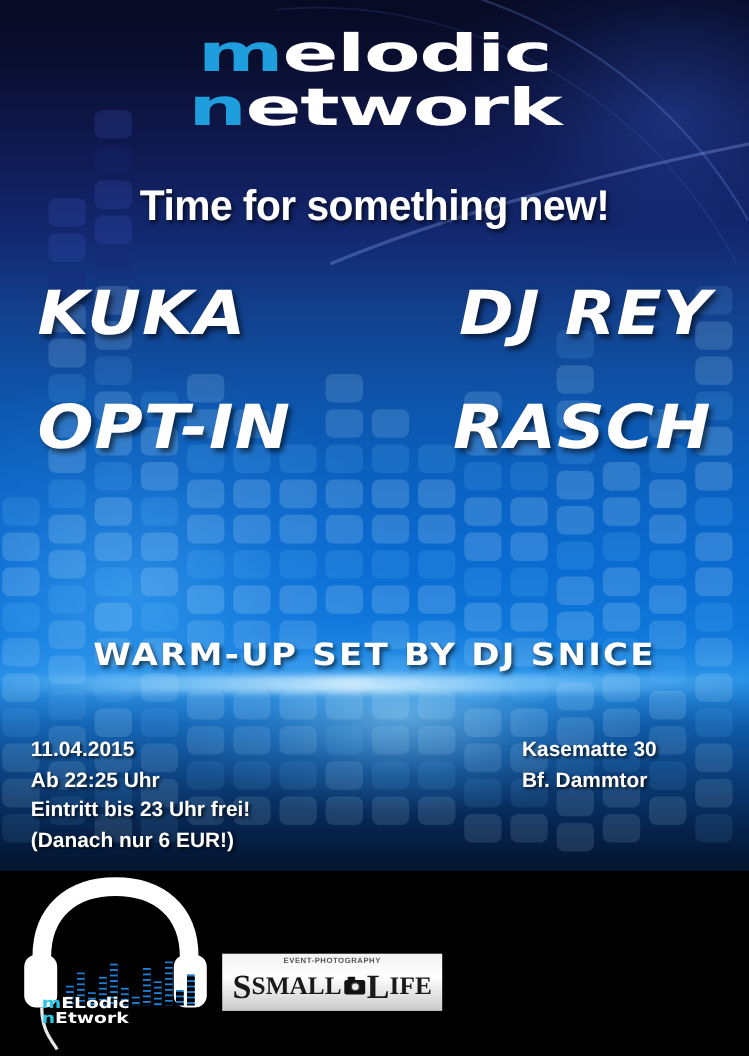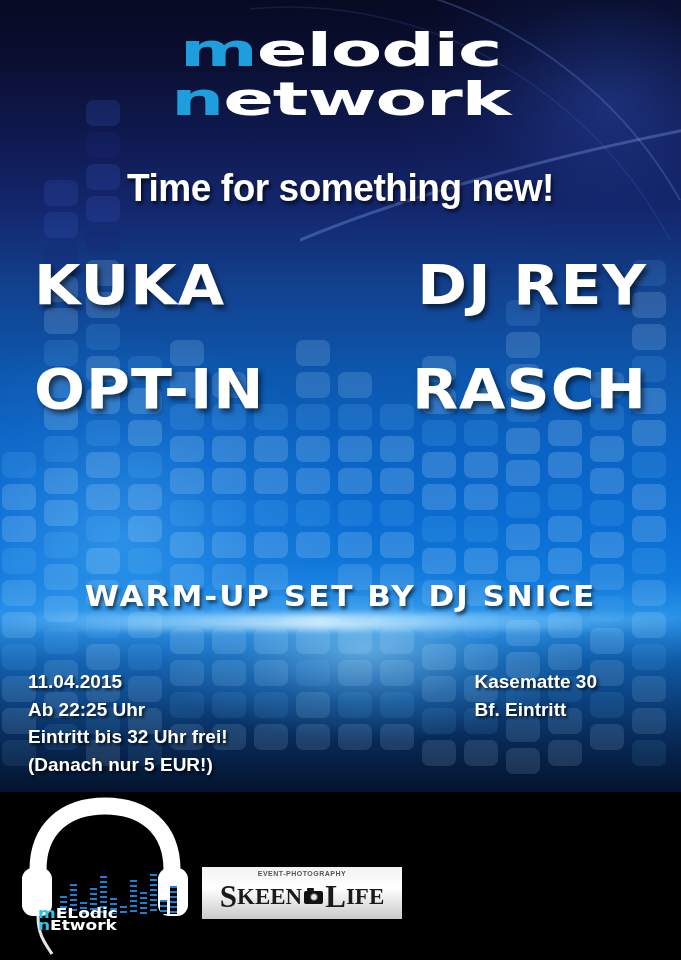--- a/index.html
+++ b/index.html
@@ -96,20 +96,21 @@
     text-shadow:2px 3px 4px rgba(0,0,0,.65);
     transform:scaleX(.95);
   }
 
   
   .artists{position:absolute;left:0;top:250px;width:681px;}
   .artist-row{
     display:flex;align-items:center;justify-content:space-between;
     padding:0 34px;
     margin-bottom:14px;
+    font-style:italic;
   }
   .artist-row.single{justify-content:center;}
   .artist{
     font-family:"DejaVu Sans",sans-serif;
     font-weight:700;
     font-size:60px;
     color:#ffffff;
     letter-spacing:1px;
     text-shadow:3px 4px 5px rgba(0,0,0,.55);
     transform:scaleY(.92);
@@ -448,27 +449,27 @@
       <div class="artist">OPT-IN</div>
       <div class="artist">RASCH</div>
     </div>
   </div>
 
   <div class="warmup">WARM-UP SET BY DJ SNICE</div>
 
   <div class="details-left">
     <div>11.04.2015</div>
     <div>Ab 22:25 Uhr</div>
-    <div>Eintritt bis 32 Uhr frei!</div>
-    <div>(Danach nur 5 EUR!)</div>
+    <div>Eintritt bis 23 Uhr frei!</div>
+    <div>(Danach nur 6 EUR!)</div>
   </div>
 
   <div class="details-right">
     <div>Kasematte 30</div>
-    <div>Bf. Eintritt</div>
+    <div>Bf. Dammtor</div>
   </div>
 
   <div class="footer">
 
     <div class="fl-logo">
       <svg width="195" height="168" viewBox="0 0 195 168">
         <path d="M30,108 L30,78 C30,36 58,14 97,14 C136,14 164,36 164,78 L164,108" fill="none" stroke="#ffffff" stroke-width="17" stroke-linecap="round"></path>
         <rect x="14" y="76" width="30" height="48" rx="11" fill="#ffffff"></rect>
         <rect x="150" y="76" width="30" height="48" rx="11" fill="#ffffff"></rect>
         <path d="M30,124 C30,142 36,150 44,162" fill="none" stroke="#e6e6e6" stroke-width="3"></path>
@@ -491,21 +492,21 @@
         <span><span class="accent">m</span><span>ELodic</span></span>
         <span class="l2"><span class="accent">n</span><span>Etwork</span></span>
       </div>
     </div>
 
     <div class="fl-sight" style="top:75px;">
       <div class="fl-sight-inner">
         <div class="fl-sight-sub">Event-Photography</div>
         <div class="fl-sight-main">
           <span>S</span>
-            <span class="small-caps">KEEN</span>
+            <span class="small-caps">SMALL</span>
             <span class="cam"></span>
             <span>L</span>
             <span class="small-caps">IFE</span>
         </div>
       </div>
     </div>
 
   </div>
 </div>
 

